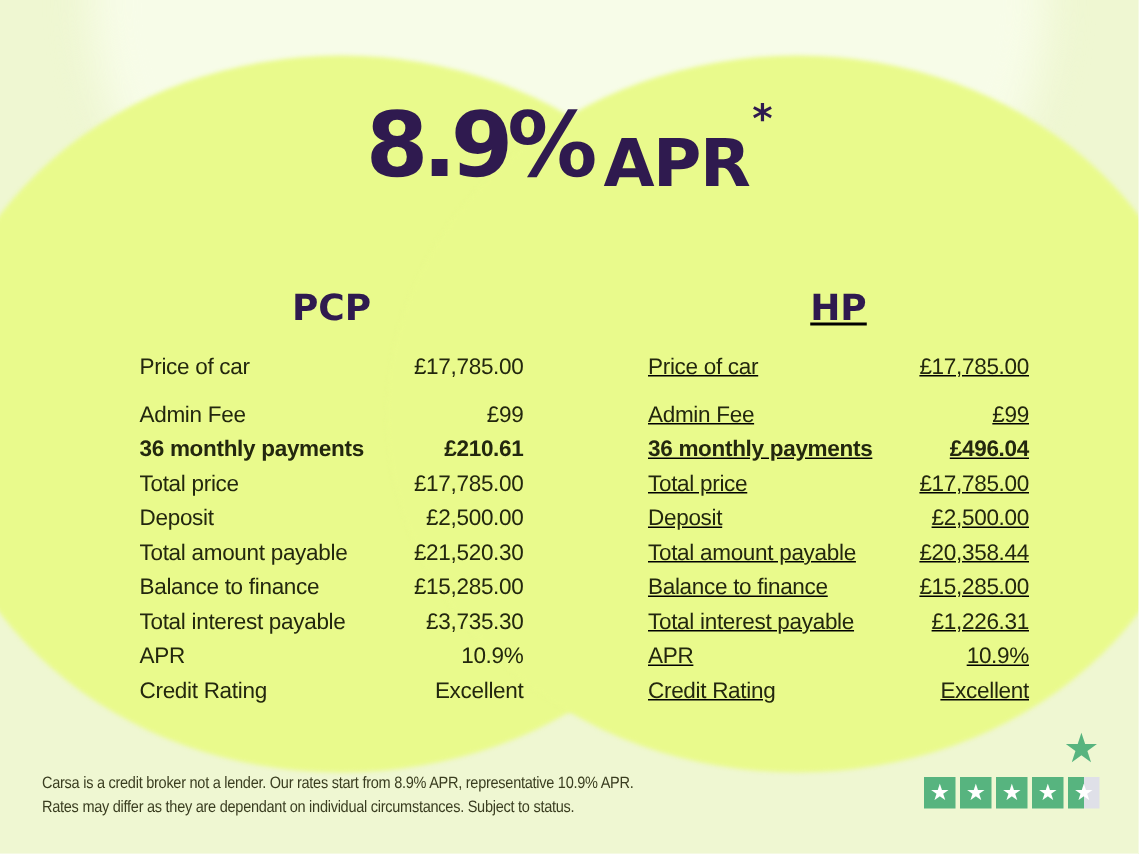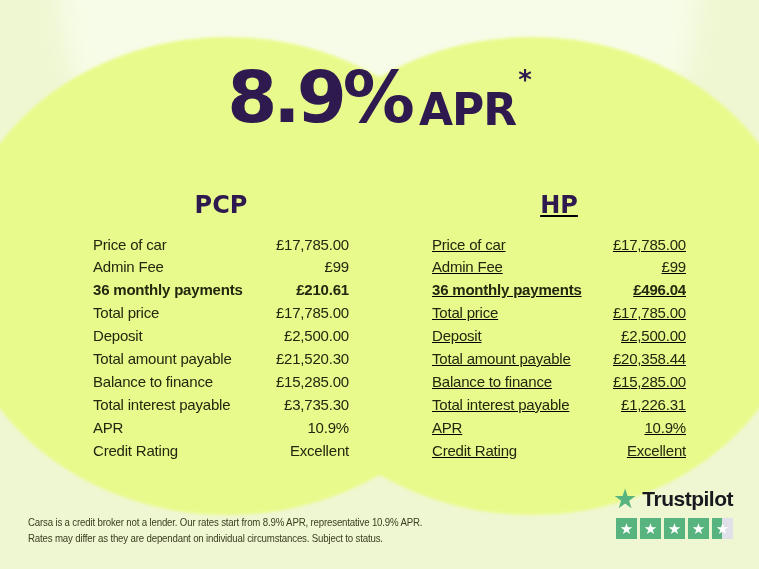--- a/index.html
+++ b/index.html
@@ -25,40 +25,40 @@
     position:absolute; top:22px; left:0; width:100%;
     text-align:center; font-family:"DejaVu Sans", sans-serif;
     font-weight:bold; font-size:27px; letter-spacing:-0.5px;
     color:#2f1a4f;
   }
   .rate-row {
     position:absolute; top:58px; left:0; width:100%;
     display:flex; justify-content:center; align-items:flex-end;
     color:#2f1a4f; font-family:"DejaVu Sans", sans-serif; font-weight:bold;
   }
-  .rate { font-size:72px; line-height:78px; letter-spacing:-4px; }
+  .rate { font-size:60px; line-height:78px; letter-spacing:-4px; }
   .rate-suffix { display:flex; align-items:flex-end; margin-left:8px; }
   .rate-suffix .apr { font-size:44px; line-height:36px; margin-bottom:8px; letter-spacing:-1px; }
   .rate-suffix .ast { font-size:26px; line-height:20px; margin-bottom:46px; margin-left:2px; }
 
   
   .fin-table { position:absolute; top:189px; }
   .fin-table.pcp { left:93px;  width:256px; }
   .fin-table.hp  { left:432px; width:254px;text-decoration:underline; }
   .table-title {
     margin:0 0 14px 0; text-align:center;
     font-family:"DejaVu Sans", sans-serif; font-weight:bold;
     font-size:24px; line-height:33px; color:#2f1a4f;
   }
   .row {
     display:flex; justify-content:space-between;
     font-size:15px; line-height:18px; margin-bottom:5px;
     color:#23270e; letter-spacing:-0.2px;
   }
-  .row.tight { margin-bottom:4px;align-items:center; }
+  .row.tight { margin-bottom:14px;align-items:center; }
   .row.bold .lbl, .row.bold .val { font-weight:bold; }
   .row .val { text-align:right; }
 
   
   .disclaimer {
     position:absolute; left:28px; top:514px; margin:0;
     font-size:11px; line-height:16px; color:#3a3d20;
     letter-spacing:-0.2px; transform:scaleX(0.88); transform-origin:left top;
     white-space:nowrap;
   }
@@ -193,21 +193,20 @@
   </section>
 
   <p class="disclaimer">
     <span>Carsa is a credit broker not a lender. Our rates start from 8.9% APR, representative 10.9% APR.</span><br>
     <span>Rates may differ as they are dependant on individual circumstances. Subject to status.</span>
   </p>
 
   <div class="trustpilot">
     <div class="tp-logo">
       <span class="tp-star-icon">★</span>
-      <span class="tp-brand">Trustpilot</span>
     </div>
     <div class="tp-stars">
         <div class="tp-box">
           <span class="glyph">★</span>
         </div>
         <div class="tp-box">
           <span class="glyph">★</span>
         </div>
         <div class="tp-box">
           <span class="glyph">★</span>

